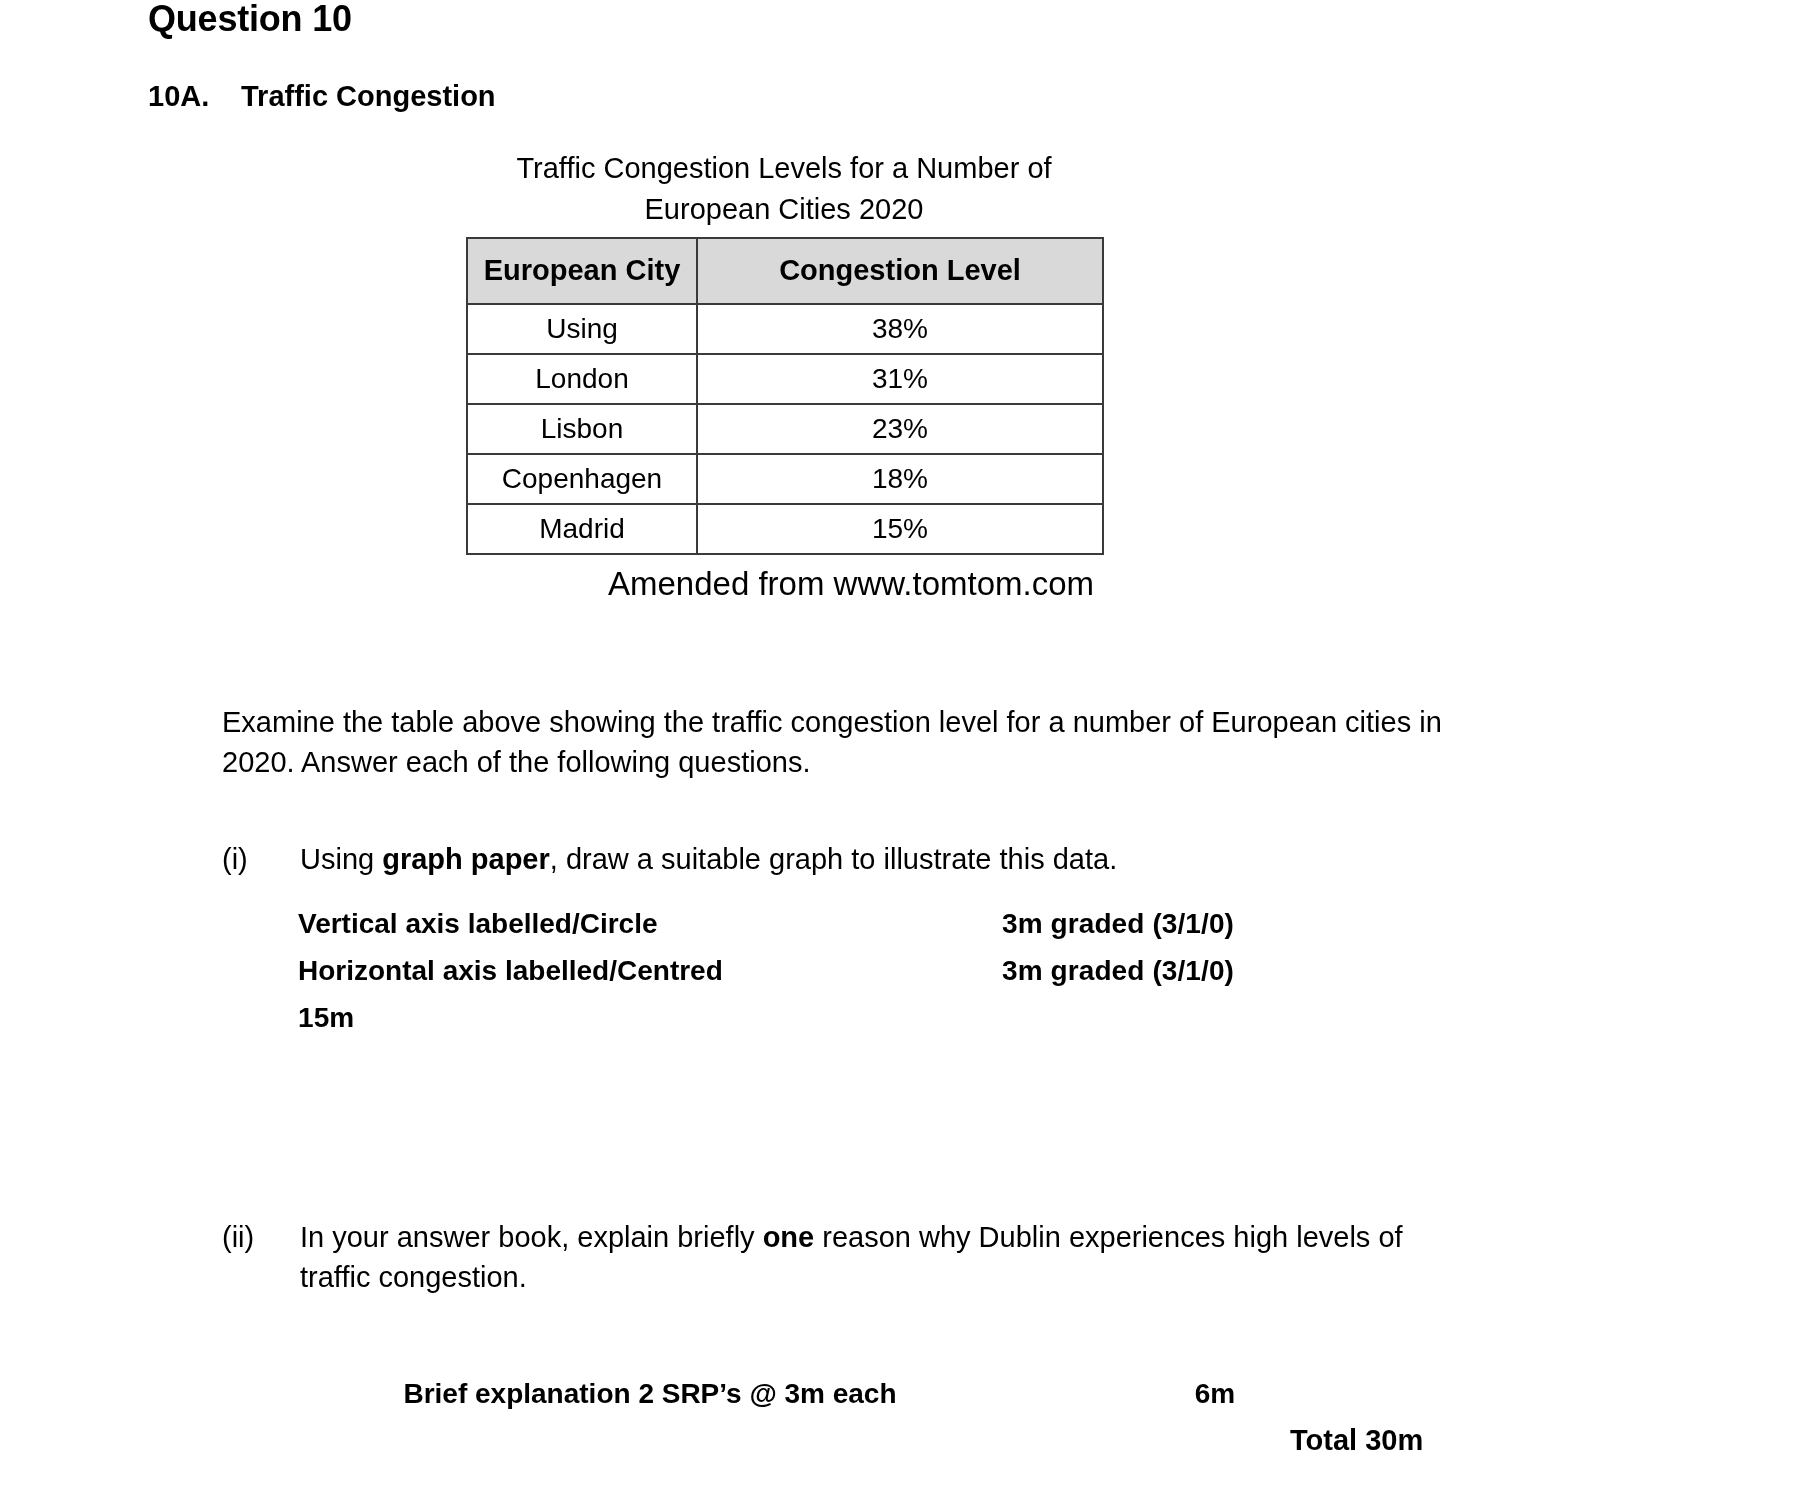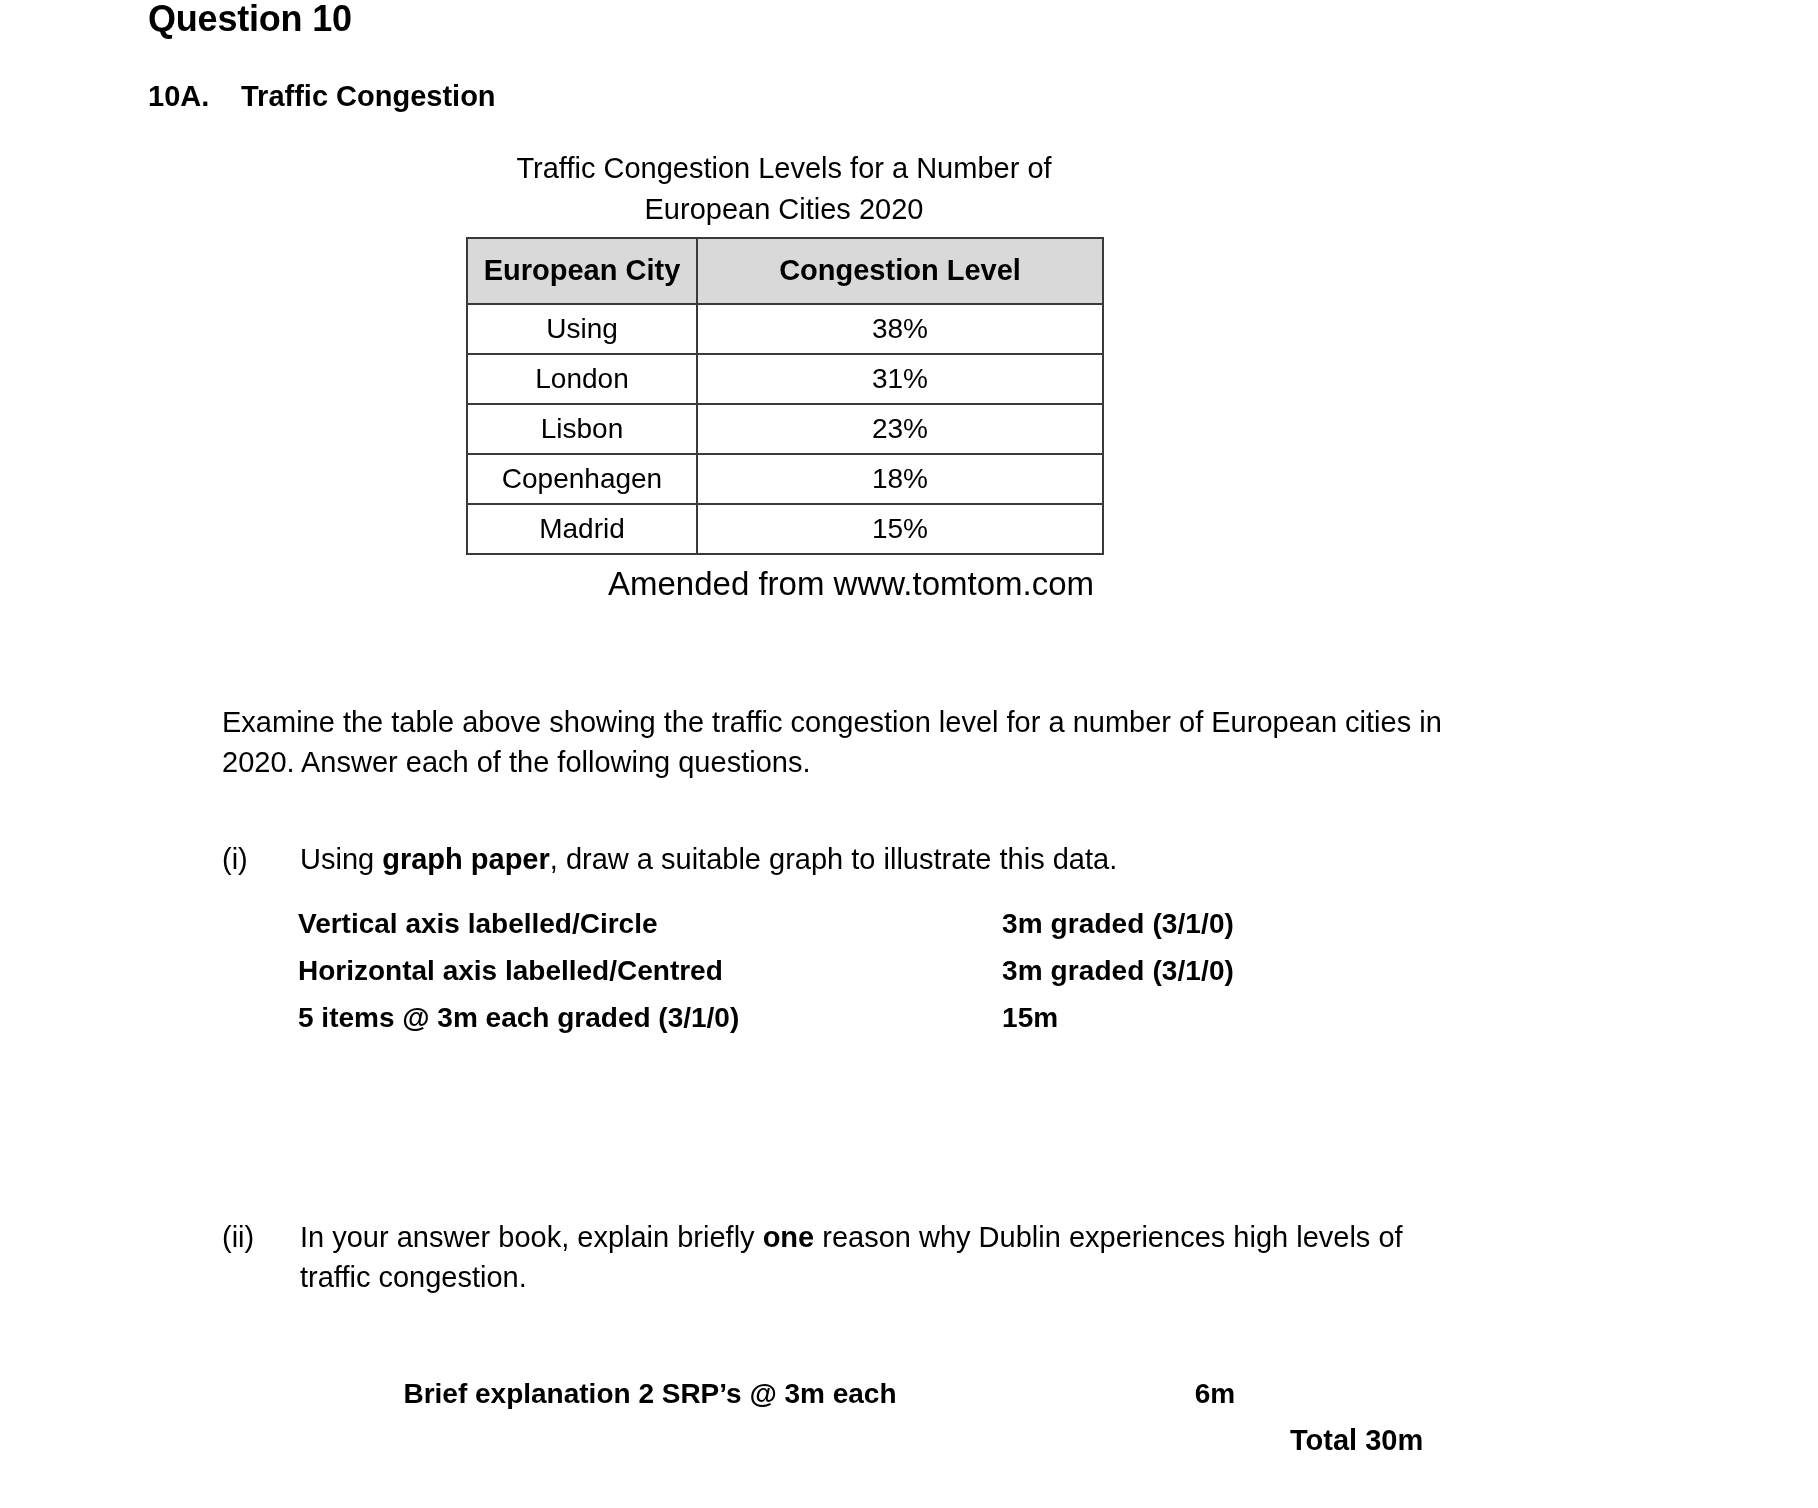--- a/index.html
+++ b/index.html
@@ -214,21 +214,20 @@
   <div class="scheme scheme-i">
     <div class="scheme-line">
       <span class="scheme-desc">Vertical axis labelled/Circle</span>
       <span class="scheme-marks wide">3m graded (3/1/0)</span>
     </div>
     <div class="scheme-line">
       <span class="scheme-desc">Horizontal axis labelled/Centred</span>
       <span class="scheme-marks wide">3m graded (3/1/0)</span>
     </div>
     <div class="scheme-line">
-      <span class="scheme-desc">5 items @ 3m each graded (3/1/0)</span>
       <span class="scheme-marks wide">15m</span>
     </div>
   </div>
 
   <div class="item item-ii">
     <div class="item-row">
       <span class="item-label">(ii)</span>
       <span class="item-text"><span>In your answer book, explain briefly </span><b>one</b><span> reason why Dublin experiences high levels of traffic congestion.</span></span>
     </div>
   </div>

